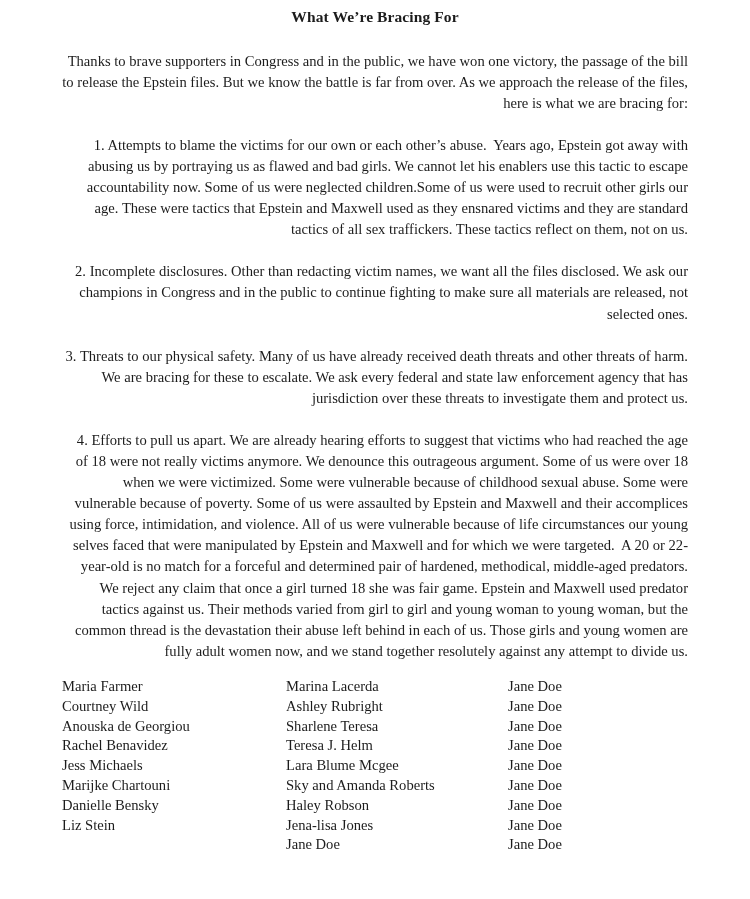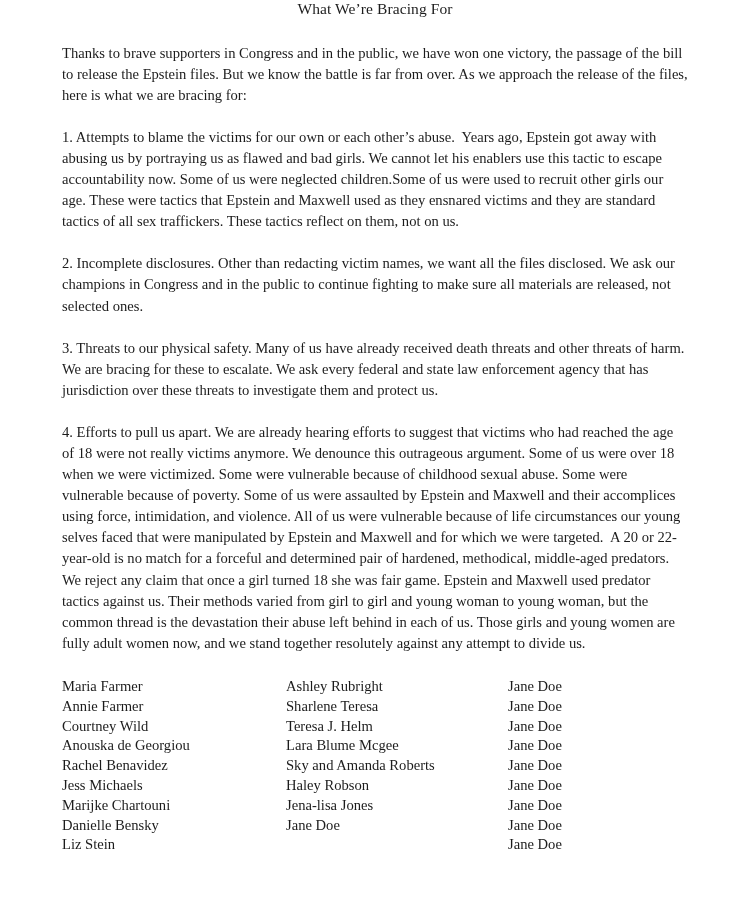--- a/index.html
+++ b/index.html
@@ -22,29 +22,29 @@
   }
   .content {
     position: absolute;
     left: 62px;
     top: 0;
     width: 626px;
   }
   .doc-title {
     text-align: center;
     font-size: 15.5px;
-    font-weight: normal;
+    font-weight: bold;
     letter-spacing: 0.1px;
-    margin: 0;
+    margin: 8px;
     line-height: 1.2;
   }
   .para {
     font-size: 14.6px;
     line-height: 21.1px;
-    text-align: left;
+    text-align: right;
     margin: 0;
     white-space: pre-wrap;
   }
   .para-intro { margin-top: 24px; }
   .para-item { margin-top: 21px; }
   .signatures {
     position: absolute;
     left: 62px;
     top: 677px;
     width: 626px;
@@ -83,31 +83,31 @@
     <p class="para para-item">3. Threats to our physical safety. Many of us have already received death threats and other threats of harm. We are bracing for these to escalate. We ask every federal and state law enforcement agency that has jurisdiction over these threats to investigate them and protect us.</p>
 
     <p class="para para-item">4. Efforts to pull us apart. We are already hearing efforts to suggest that victims who had reached the age of 18 were not really victims anymore. We denounce this outrageous argument. Some of us were over 18 when we were victimized. Some were vulnerable because of childhood sexual abuse. Some were vulnerable because of poverty. Some of us were assaulted by Epstein and Maxwell and their accomplices using force, intimidation, and violence. All of us were vulnerable because of life circumstances our young selves faced that were manipulated by Epstein and Maxwell and for which we were targeted.  A 20 or 22-year-old is no match for a forceful and determined pair of hardened, methodical, middle-aged predators. We reject any claim that once a girl turned 18 she was fair game. Epstein and Maxwell used predator tactics against us. Their methods varied from girl to girl and young woman to young woman, but the common thread is the devastation their abuse left behind in each of us. Those girls and young women are fully adult women now, and we stand together resolutely against any attempt to divide us.</p>
 
   </div>
 
   <div class="signatures">
 
     <div class="sig-col sig-col-1">
       <div class="sig-name">Maria Farmer</div>
-      <div class="sig-name">Annie Farmer</div>
       <div class="sig-name">Courtney Wild</div>
       <div class="sig-name">Anouska de Georgiou</div>
       <div class="sig-name">Rachel Benavidez</div>
       <div class="sig-name">Jess Michaels</div>
       <div class="sig-name">Marijke Chartouni</div>
       <div class="sig-name">Danielle Bensky</div>
       <div class="sig-name">Liz Stein</div>
     </div>
 
     <div class="sig-col sig-col-2">
+      <div class="sig-name">Marina Lacerda</div>
       <div class="sig-name">Ashley Rubright</div>
       <div class="sig-name">Sharlene Teresa</div>
       <div class="sig-name">Teresa J. Helm</div>
       <div class="sig-name">Lara Blume Mcgee</div>
       <div class="sig-name">Sky and Amanda Roberts</div>
       <div class="sig-name">Haley Robson</div>
       <div class="sig-name">Jena-lisa Jones</div>
       <div class="sig-name">Jane Doe</div>
     </div>
 

